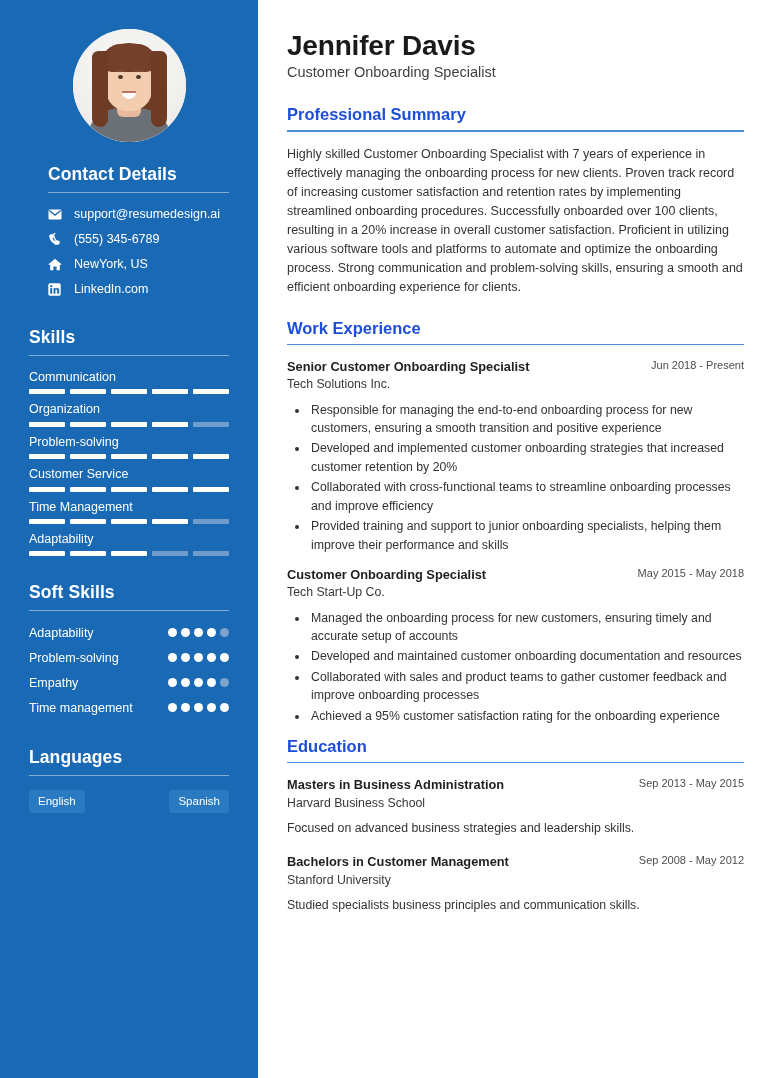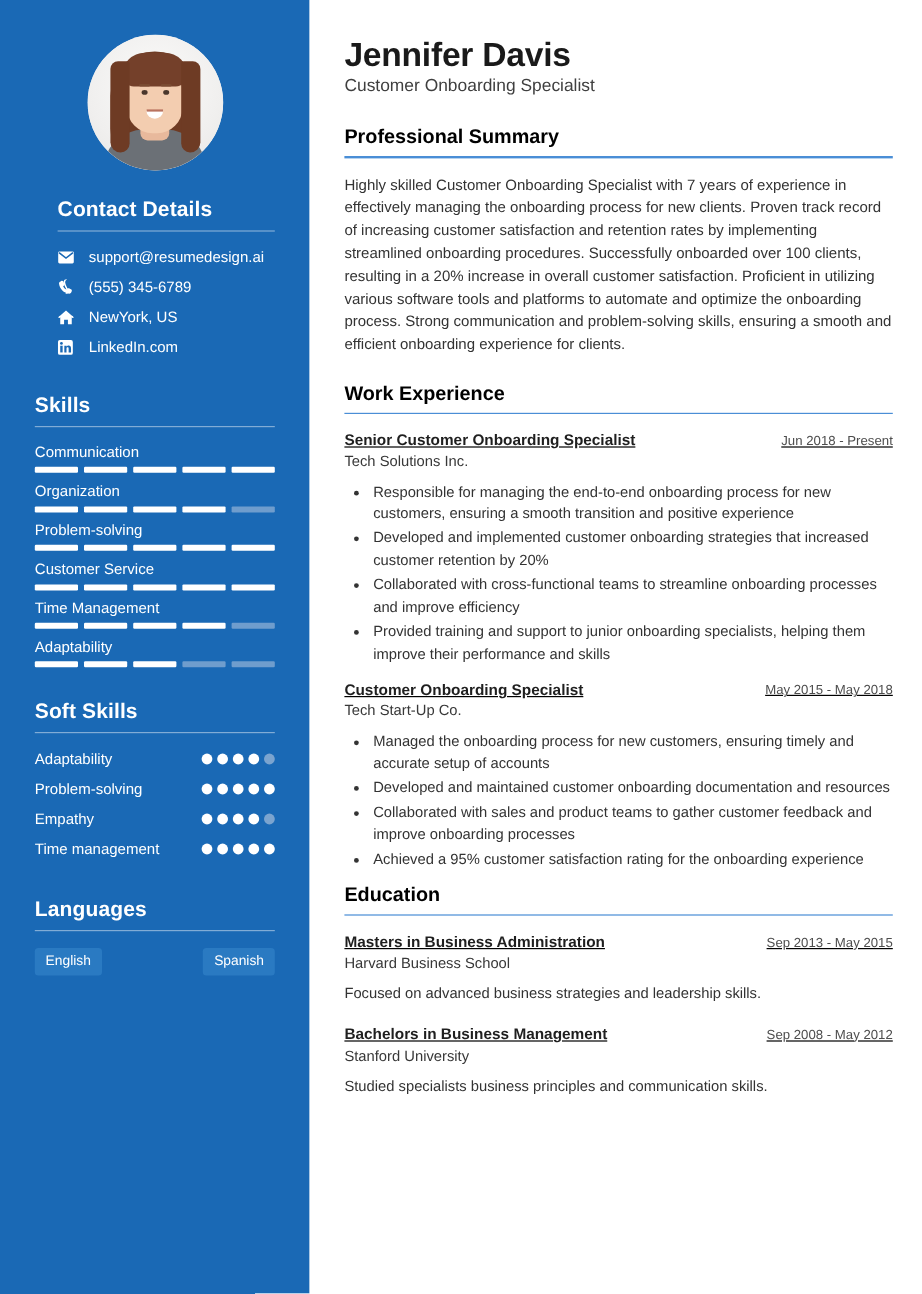--- a/index.html
+++ b/index.html
@@ -234,42 +234,41 @@
   }
   .job-title {
     font-size: 14.5px;
     color: #3f3f3f;
     margin: 0 0 24px 0;
     line-height: 1.25;
   }
   .sec-heading {
     font-size: 16.5px;
     font-weight: bold;
-    color: #000000;
+    color: #1d4ed8;
     margin: 0 0 5px 0;
     line-height: 1.2;
   }
   .sec-rule {
     height: 1.5px;
     background: #4a8ed6;
     margin-bottom: 13px;
   }
   .summary {
     font-size: 12.5px;
     color: #333333;
     line-height: 1.52;
     margin: 0 0 22px 0;
   }
   .block { margin-bottom: 16px; }
   .block-head {
     display: flex;
-    align-items: flex-end;
+    align-items: flex-start;
     justify-content: space-between;
     gap: 12px;
-    text-decoration: underline;
   }
   .block-title {
     font-size: 12.8px;
     font-weight: bold;
     color: #1f1f1f;
     line-height: 1.35;
   }
   .block-date {
     font-size: 11px;
     color: #4d4d4d;
@@ -555,21 +554,21 @@
           <div class="edu-block">
             <div class="block-head">
               <div class="block-title">Masters in Business Administration</div>
               <div class="block-date">Sep 2013 - May 2015</div>
             </div>
             <div class="block-sub">Harvard Business School</div>
             <div class="edu-desc">Focused on advanced business strategies and leadership skills.</div>
           </div>
           <div class="edu-block">
             <div class="block-head">
-              <div class="block-title">Bachelors in Business Management</div>
+              <div class="block-title">Bachelors in Customer Management</div>
               <div class="block-date">Sep 2008 - May 2012</div>
             </div>
             <div class="block-sub">Stanford University</div>
             <div class="edu-desc">Studied specialists business principles and communication skills.</div>
           </div>
         </div>
     </section>
 
   </main>
 </div>

